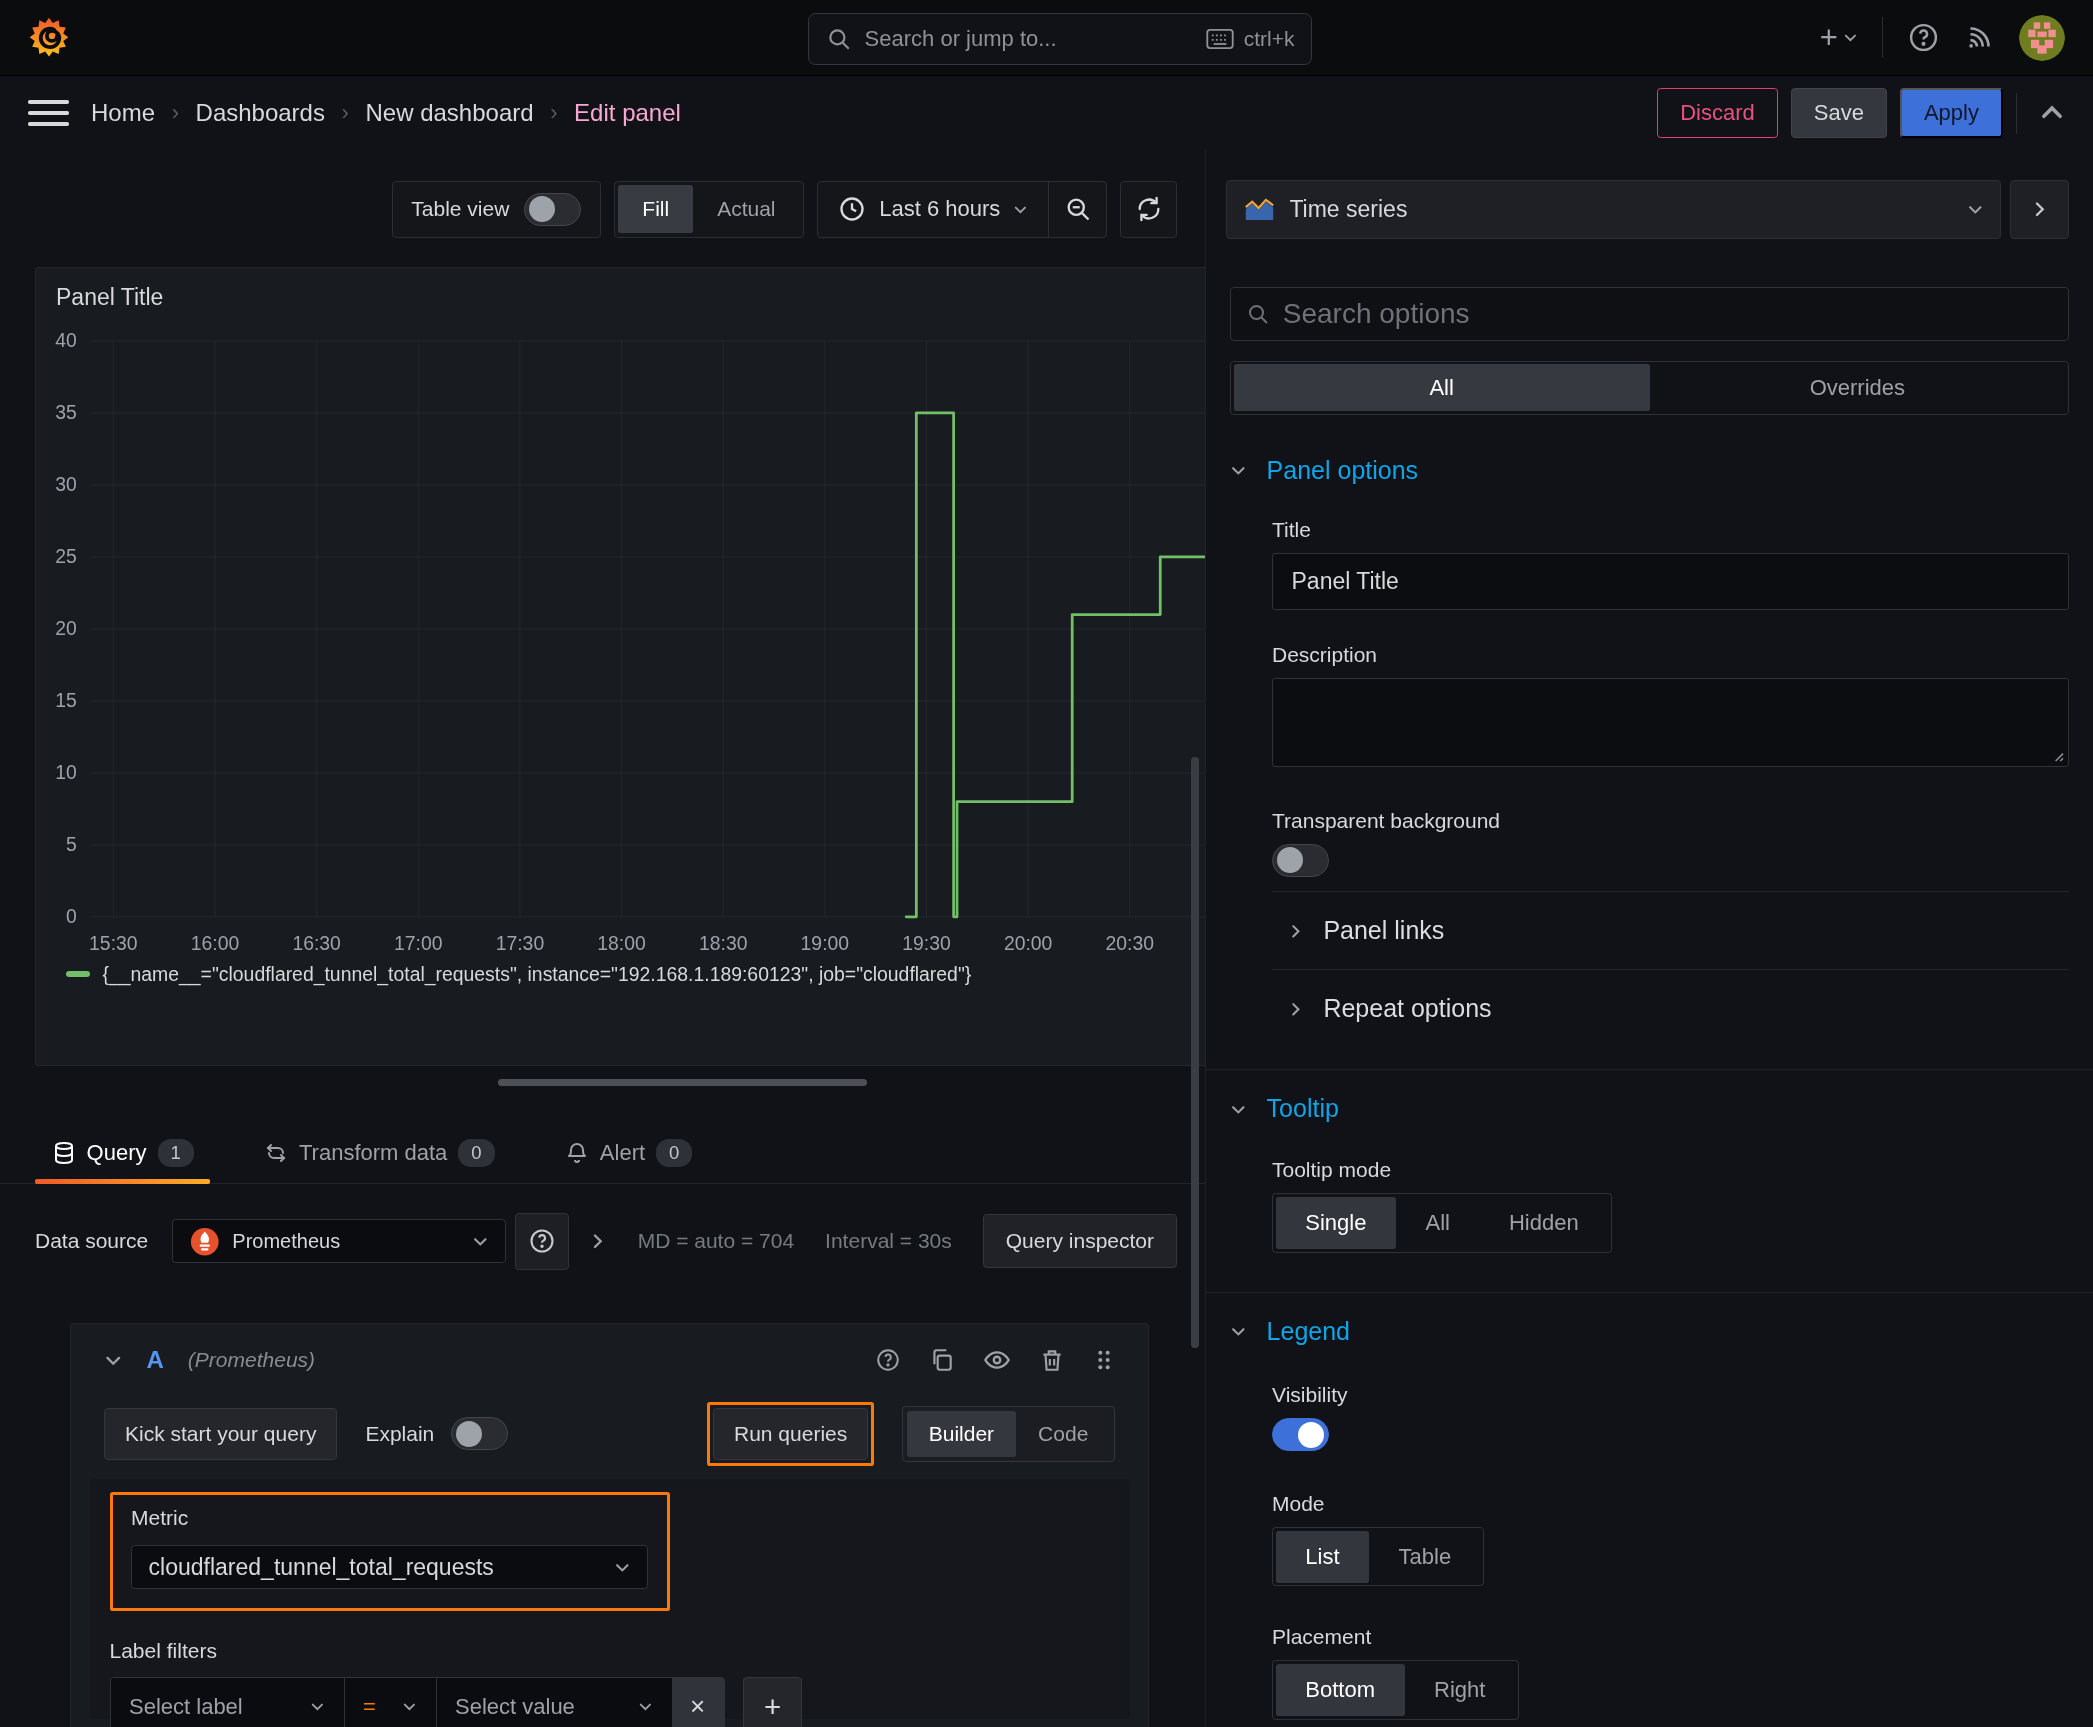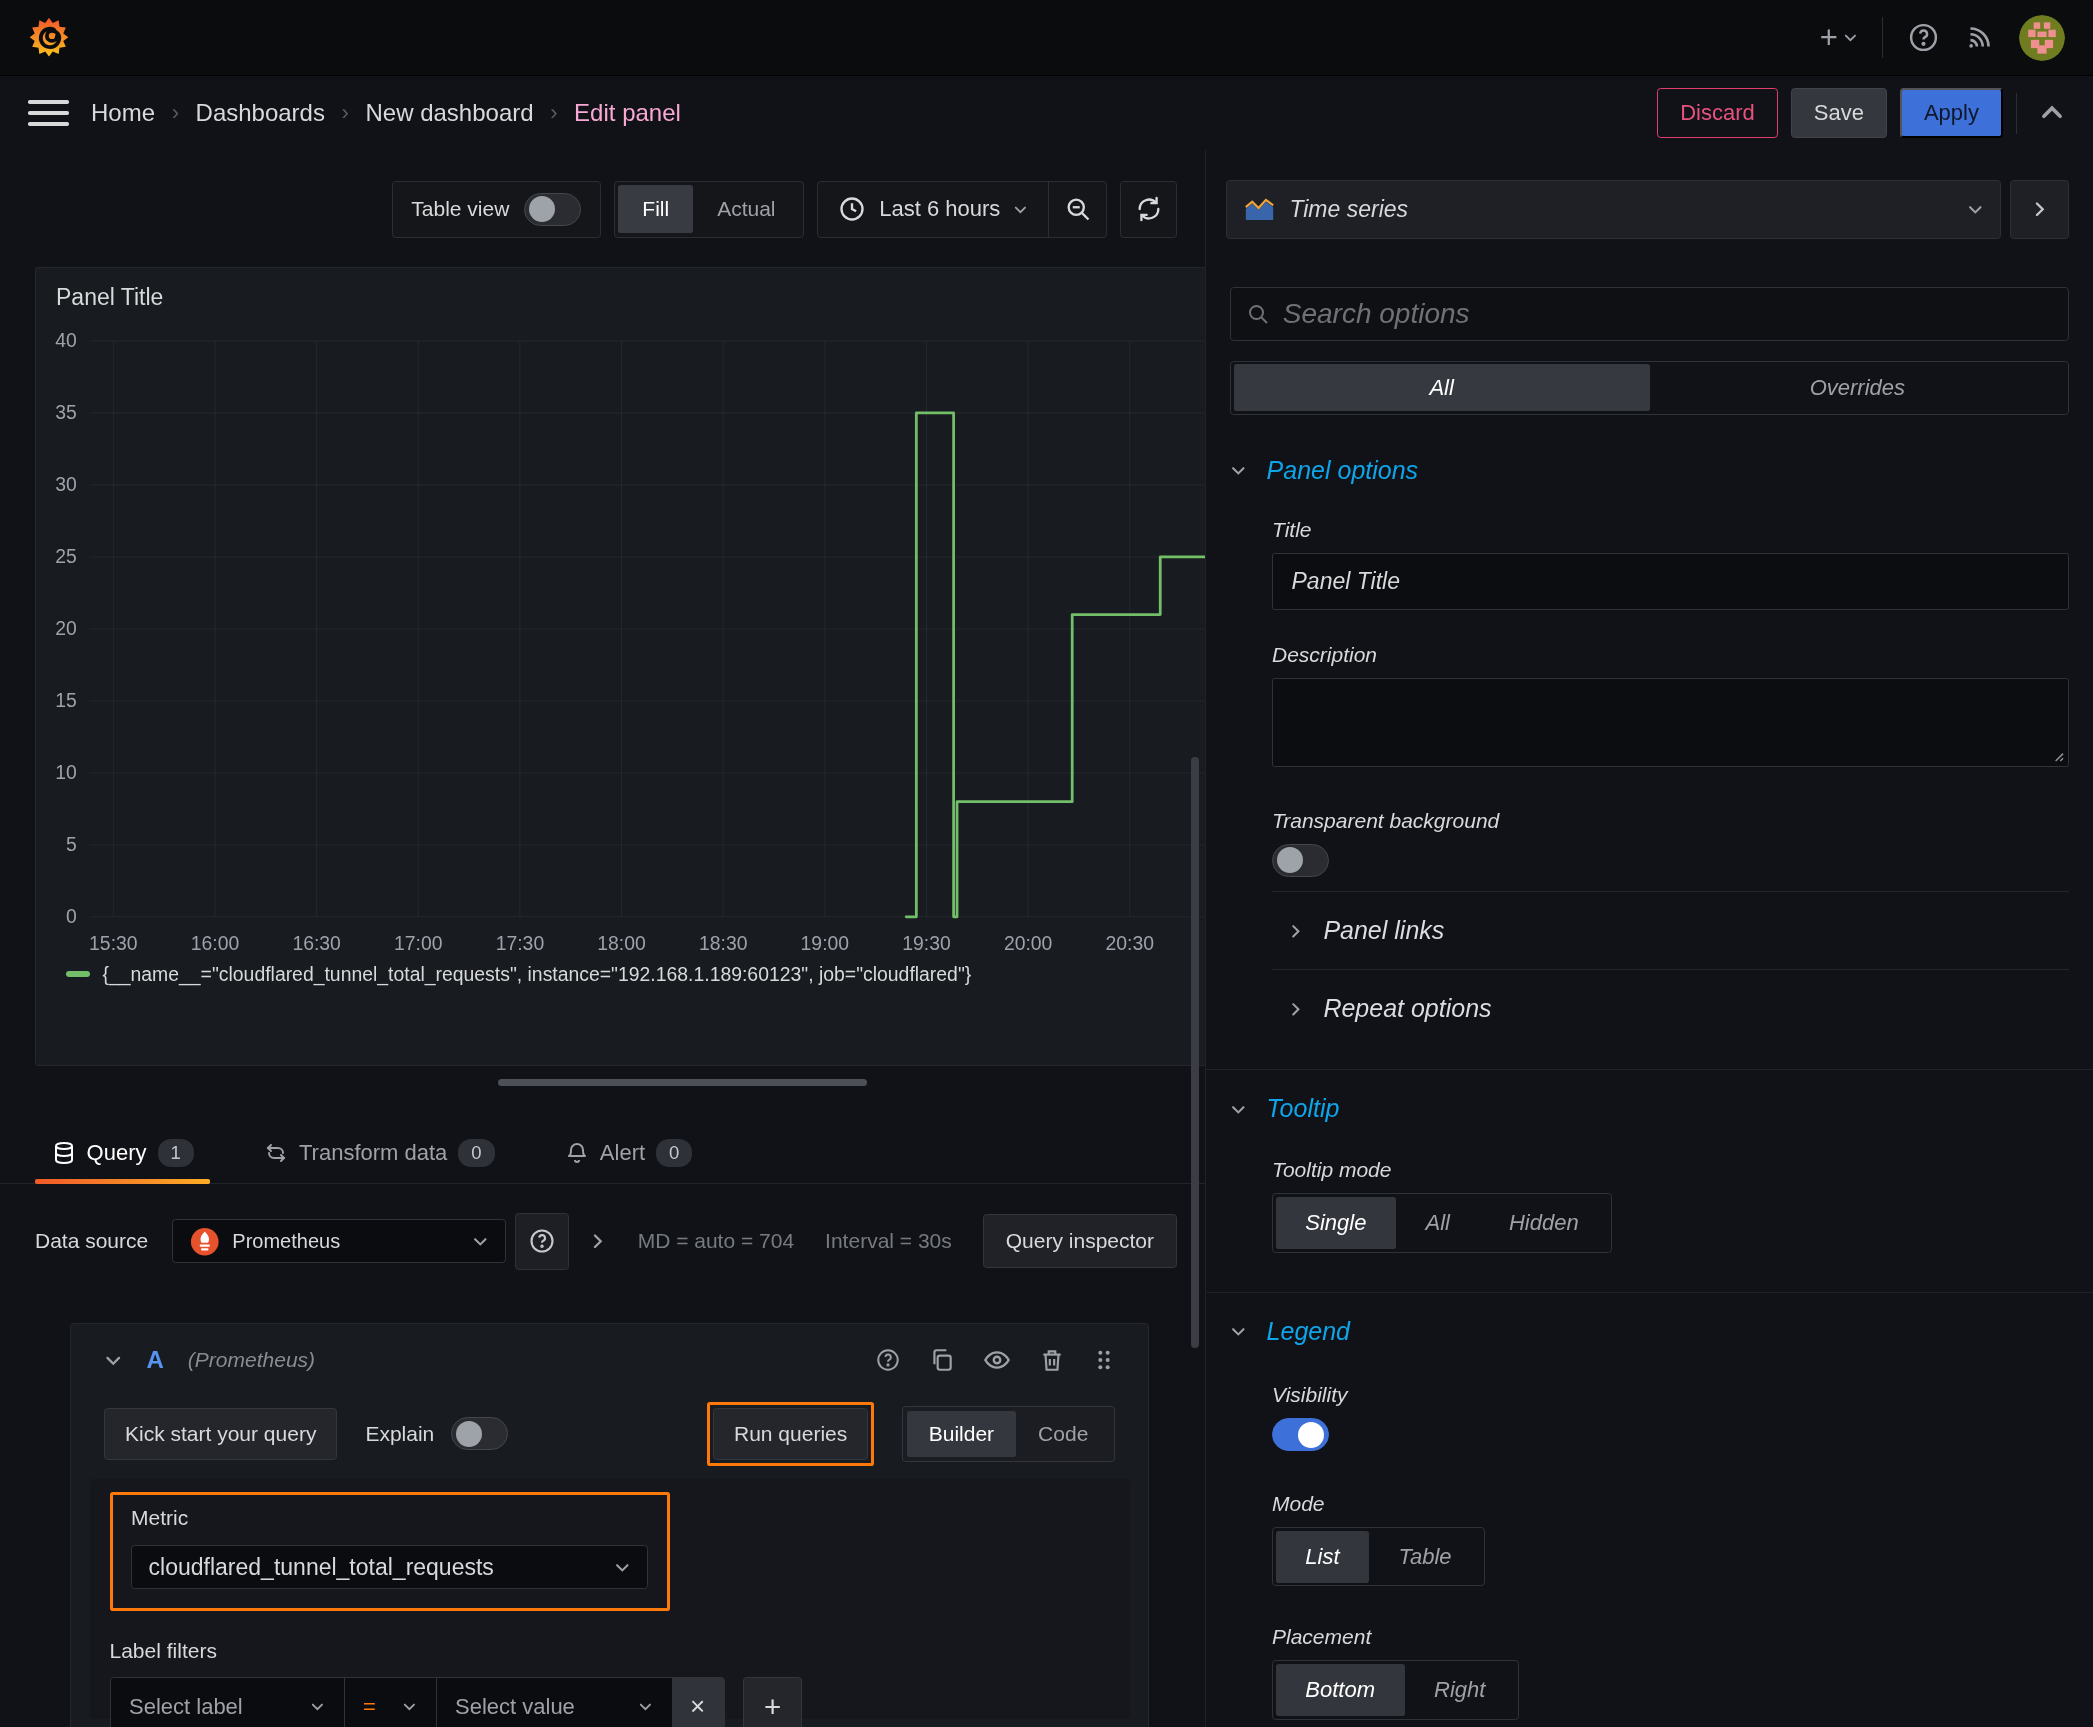--- a/index.html
+++ b/index.html
@@ -30,21 +30,21 @@
   .crumb-actions { margin-left:auto; display:flex; align-items:center; gap:13px; }
   .btn { height:50px; display:inline-flex; align-items:center; justify-content:center; padding:0 22px; border-radius:3.7px; font-size:22px; cursor:pointer; white-space:nowrap; }
   .btn-discard { border:0.9px solid #e23e70; color:#e8527e; background:transparent; }
   .btn-gray { background:#34373e; color:#d8d9da; border:0.9px solid #41444b; }
   .btn-blue { background:#3d71d9; color:#0f172a; }
   .collapse-up { color:#9fa1a8; margin-left:9.2px; cursor:pointer; }
 
   
   .main { display:flex; height:1578px; }
   .left { flex:1; position:relative; overflow:hidden; }
-  .sidebar { width:888px; border-left:0.9px solid #202227; overflow:hidden;font-style:italic; }
+  .sidebar { width:888px; border-left:0.9px solid #202227; overflow:hidden; }
 
   
   .lp-toolbar { margin:29.5px 28px 28px 35px; height:59px; display:flex; justify-content:flex-end; align-items:center; gap:13px; }
   .ctl { height:57px; background:#141619; border:0.9px solid #2c2e34; border-radius:3.7px; display:flex; align-items:center; color:#d8d9da; }
   .tableview { padding:0 18.5px; gap:14.8px; font-size:21px; }
   .segmini { padding:3.7px; background:#141619; }
   .segmini .opt { height:48px; display:flex; align-items:center; padding:0 24px; border-radius:2.8px; color:#9fa1a8; font-size:21px; cursor:pointer; }
   .segmini .opt.sel { background:#383b42; color:#fff; }
   .timepick { padding:0; }
   .timepick .tp-main { display:flex; align-items:center; gap:13px; padding:0 20px; cursor:pointer; font-size:22px; }
@@ -142,20 +142,36 @@
           <linearGradient id="glogo" x1="0" y1="1" x2="0" y2="0">
         <stop offset="0" stop-color="#fcc21c"></stop>
             <stop offset="1" stop-color="#f1562c"></stop>
       </linearGradient>
         </defs>
       <path fill="url(#glogo)" d="M50 2l9 12 14-6 2 15 15 2-6 14 12 9-12 9 6 14-15 2-2 15-14-6-9 12-9-12-14 6-2-15-15-2 6-14-12-9 12-9-6-14 15-2 2-15 14 6z"></path>
       <path d="M62 30a22 22 0 1 0 12 24a17 17 0 0 0-17-21a12 12 0 1 0 12 12" fill="none" stroke="#0b0c0e" stroke-width="9" stroke-linecap="round"></path>
     </svg>
   </div>
 
+  <div class="searchbox">
+    <svg width="26" height="26" viewBox="0 0 24 24" fill="none" stroke="#8e9197" stroke-width="2">
+        <circle cx="10.5" cy="10.5" r="6.5"></circle>
+        <line x1="15.5" y1="15.5" x2="21" y2="21"></line>
+      </svg>
+    <span class="ph">Search or jump to...</span>
+    <span class="kbd-group">
+      <svg width="28" height="20" viewBox="0 0 30 22" fill="none" stroke="#8e9197" stroke-width="2">
+          <rect x="1" y="1" width="28" height="20" rx="3"></rect>
+          <line x1="6" y1="7" x2="24" y2="7" stroke-dasharray="2 2.5"></line>
+          <line x1="6" y1="12" x2="24" y2="12" stroke-dasharray="2 2.5"></line>
+          <line x1="8" y1="16.5" x2="22" y2="16.5"></line>
+        </svg>
+      <span>ctrl+k</span>
+    </span>
+  </div>
 
   <div class="nav-right">
     <div class="navbtn">
       <span class="plus-glyph">+</span>
       <svg class="chev" width="14.8" height="14.8" viewBox="0 0 16 16" fill="none" stroke="currentColor" stroke-width="2" stroke-linecap="round">
           <path d="M3 6l5 5 5-5"></path>
         </svg>
     </div>
     <div class="vdiv"></div>
     <div class="navbtn">

